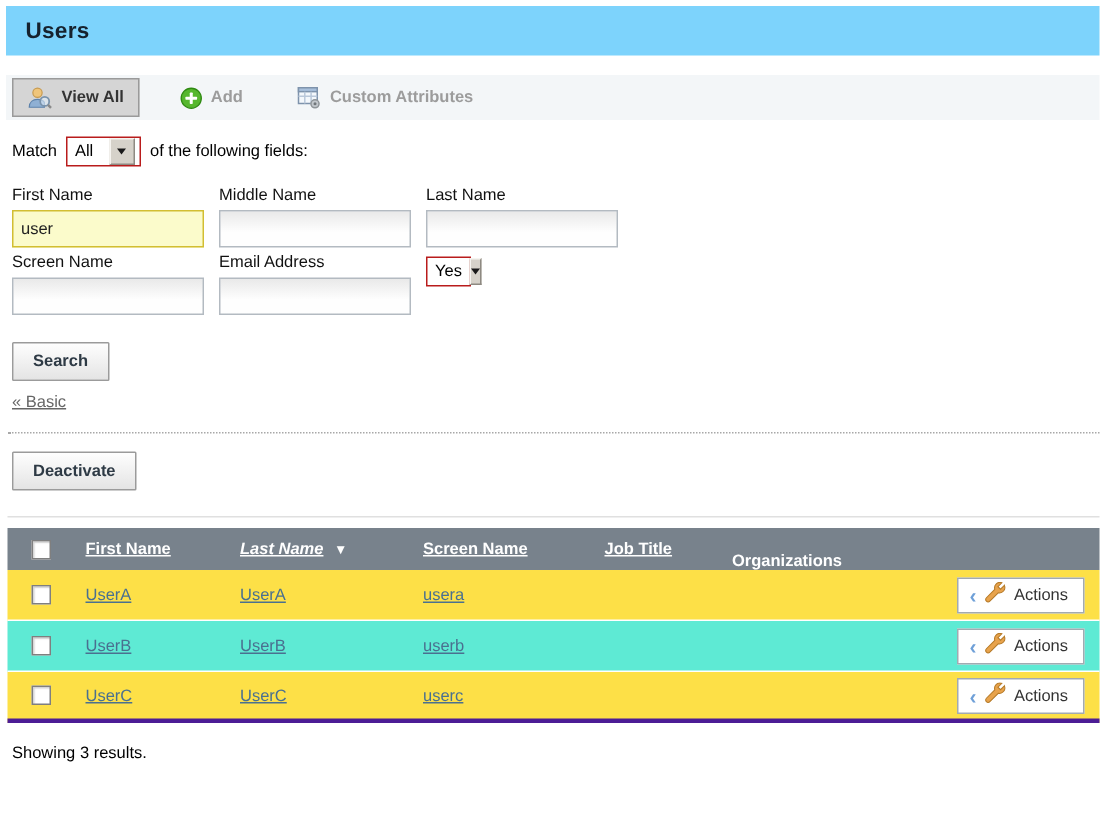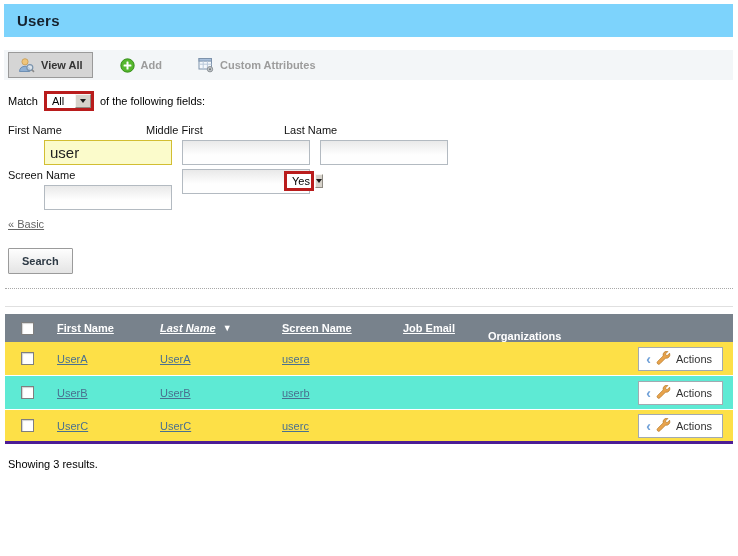--- a/index.html
+++ b/index.html
@@ -58,21 +58,21 @@
     margin: 11px 0 13px 8px;
     display: flex;
     align-items: center;
     gap: 6px;
   }
 
   
   .combo {
     display: inline-flex;
     align-items: stretch;
-    border: 3px solid #b91c1c;
+    border: 1px solid #b91c1c;
     background: #fff;
     height: 20px;
     cursor: pointer;
   }
   .combo-val { display: flex; align-items: center; padding: 0 6px 0 5px; min-width: 28px; }
   .combo-btn {
     width: 17px;
     background: #D6D2CA;
     border: 1px solid;
     border-color: #F6F4F0 #8E8A82 #8E8A82 #F6F4F0;
@@ -90,24 +90,23 @@
     row-gap: 4px;
   }
   .field-label { height: 14px; margin-bottom: 2px; color: #111; }
   .text-input {
     width: 128px;
     height: 25px;
     border: 1px solid #B3BAC1;
     background: linear-gradient(#E9E9E9, #FEFEFE 60%);
     padding: 0 5px;
     font-family: inherit;
-    font-size: 15px;
+    font-size: 11px;
     color: #222;
     outline: none;
-    margin-left: 36px;
   }
   .text-input.focused {
     background: #FBFBCB;
     border: 1px solid #D2BE32;
   }
 
   
   .btn {
     display: inline-block;
     border: 1px solid #9B9B9B;
@@ -245,71 +244,75 @@
     </span>
     <span>of the following fields:</span>
   </div>
 
   <div class="form-grid">
     <div>
       <div class="field-label">First Name</div>
       <input class="text-input focused" type="text" value="user" style="">
     </div>
     <div>
-      <div class="field-label">Middle First</div>
+      <div class="field-label">Middle Name</div>
       <input class="text-input" type="text" value="" style="">
     </div>
     <div>
       <div class="field-label">Last Name</div>
       <input class="text-input" type="text" value="" style="">
     </div>
     <div>
       <div class="field-label">Screen Name</div>
       <input class="text-input" type="text" value="" style="">
     </div>
     <div>
+      <div class="field-label">Email Address</div>
       <input class="text-input" type="text" value="" style="">
     </div>
     <div>
       <span class="combo" style="width:30px;margin-top:2px">
         <span class="combo-val">Yes</span>
         <span class="combo-btn">
             <span class="tri"></span>
           </span>
       </span>
     </div>
   </div>
 
   <div>
+    <button class="btn search-btn">Search</button>
+  </div>
+  <div>
     <a class="basic-link">« Basic</a>
   </div>
+
+  <div class="dotted-sep"></div>
+
   <div>
-    <button class="btn search-btn">Search</button>
-  </div>
-
-  <div class="dotted-sep"></div>
-
+    <button class="btn deactivate-btn">Deactivate</button>
+  </div>
 
   <div class="table-wrap">
     <div class="thead">
       <div class="col col-check">
         <span class="cb"></span>
       </div>
       <div class="col col-first">
         <a class="th-link">First Name</a>
       </div>
       <div class="col col-last">
         <a class="th-link sorted">Last Name</a>
         <span class="sort-icon">▼</span>
       </div>
       <div class="col col-screen">
         <a class="th-link">Screen Name</a>
       </div>
       <div class="col col-job">
-        <a class="th-link">Job Email</a>
+        <a class="th-link">Job Title</a>
       </div>
       <div class="col col-org">
         <span class="th-plain">Organizations</span>
       </div>
       <div class="col col-actions"></div>
     </div>
 
     <div class="trow light">
       <div class="col col-check">
           <span class="cb"></span>

